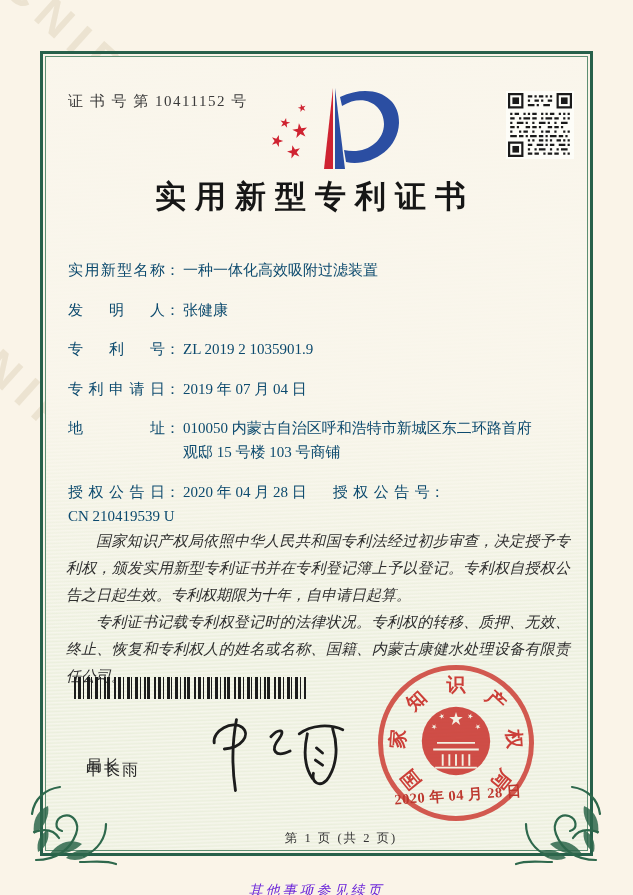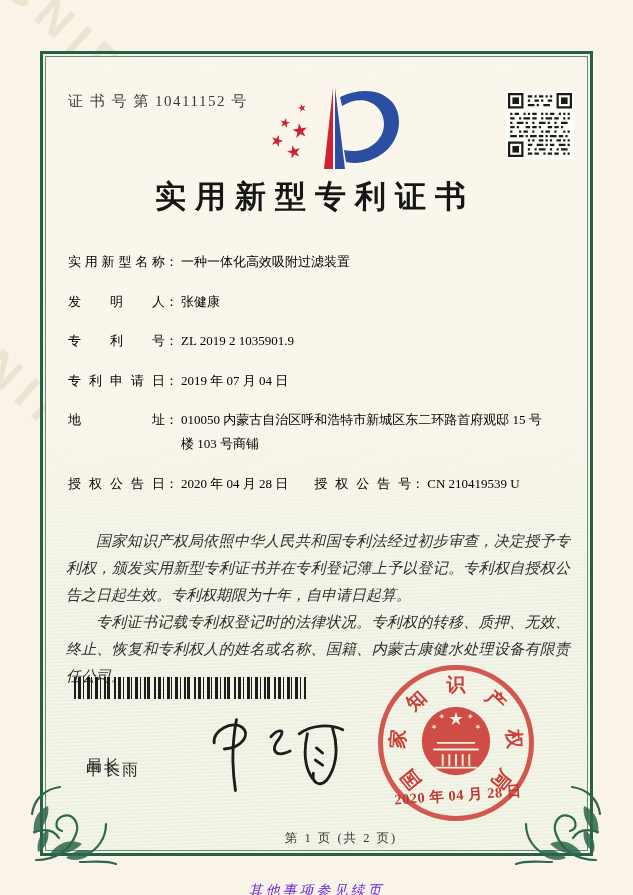--- a/index.html
+++ b/index.html
@@ -33,21 +33,21 @@
   
   .cert-no{position:absolute;left:68px;top:80px;font-size:15px;letter-spacing:1.5px;color:#3a3a3a;z-index:2;margin-top:12px;}
   .logo{position:absolute;left:247px;top:82px;width:175px;height:96px;z-index:2;}
   .qr{position:absolute;left:506px;top:91px;width:64px;height:64px;z-index:2;background:#fdfdf8;padding:2px;}
   .title{
     position:absolute;left:40px;top:176px;width:550px;text-align:center;
     font-size:31px;font-weight:bold;letter-spacing:9px;color:#161616;z-index:2;
   }
   
   .fields{position:absolute;left:68px;top:250px;width:478px;z-index:2;}
-  .f-row{font-size:13px;line-height:24px;margin-bottom:15.5px;color:#000000;}
+  .f-row{font-size:15px;line-height:24px;margin-bottom:15.5px;color:#0c4a6e;margin-top:8px;}
   .f-label{display:inline-block;width:97px;text-align:justify;text-align-last:justify;vertical-align:top;}
   .f-colon{display:inline-block;vertical-align:top;margin-right:3px;}
   .f-value{display:inline-block;vertical-align:top;max-width:362px;}
   .f-value-sm{display:inline-block;vertical-align:top;}
   .f-gap{display:inline-block;width:26px;}
   
   .body-text{
     position:absolute;left:66px;top:528px;width:504px;z-index:2;
     font-size:15px;line-height:27px;color:#2e2e2e;
     font-style:italic;text-align:justify;

